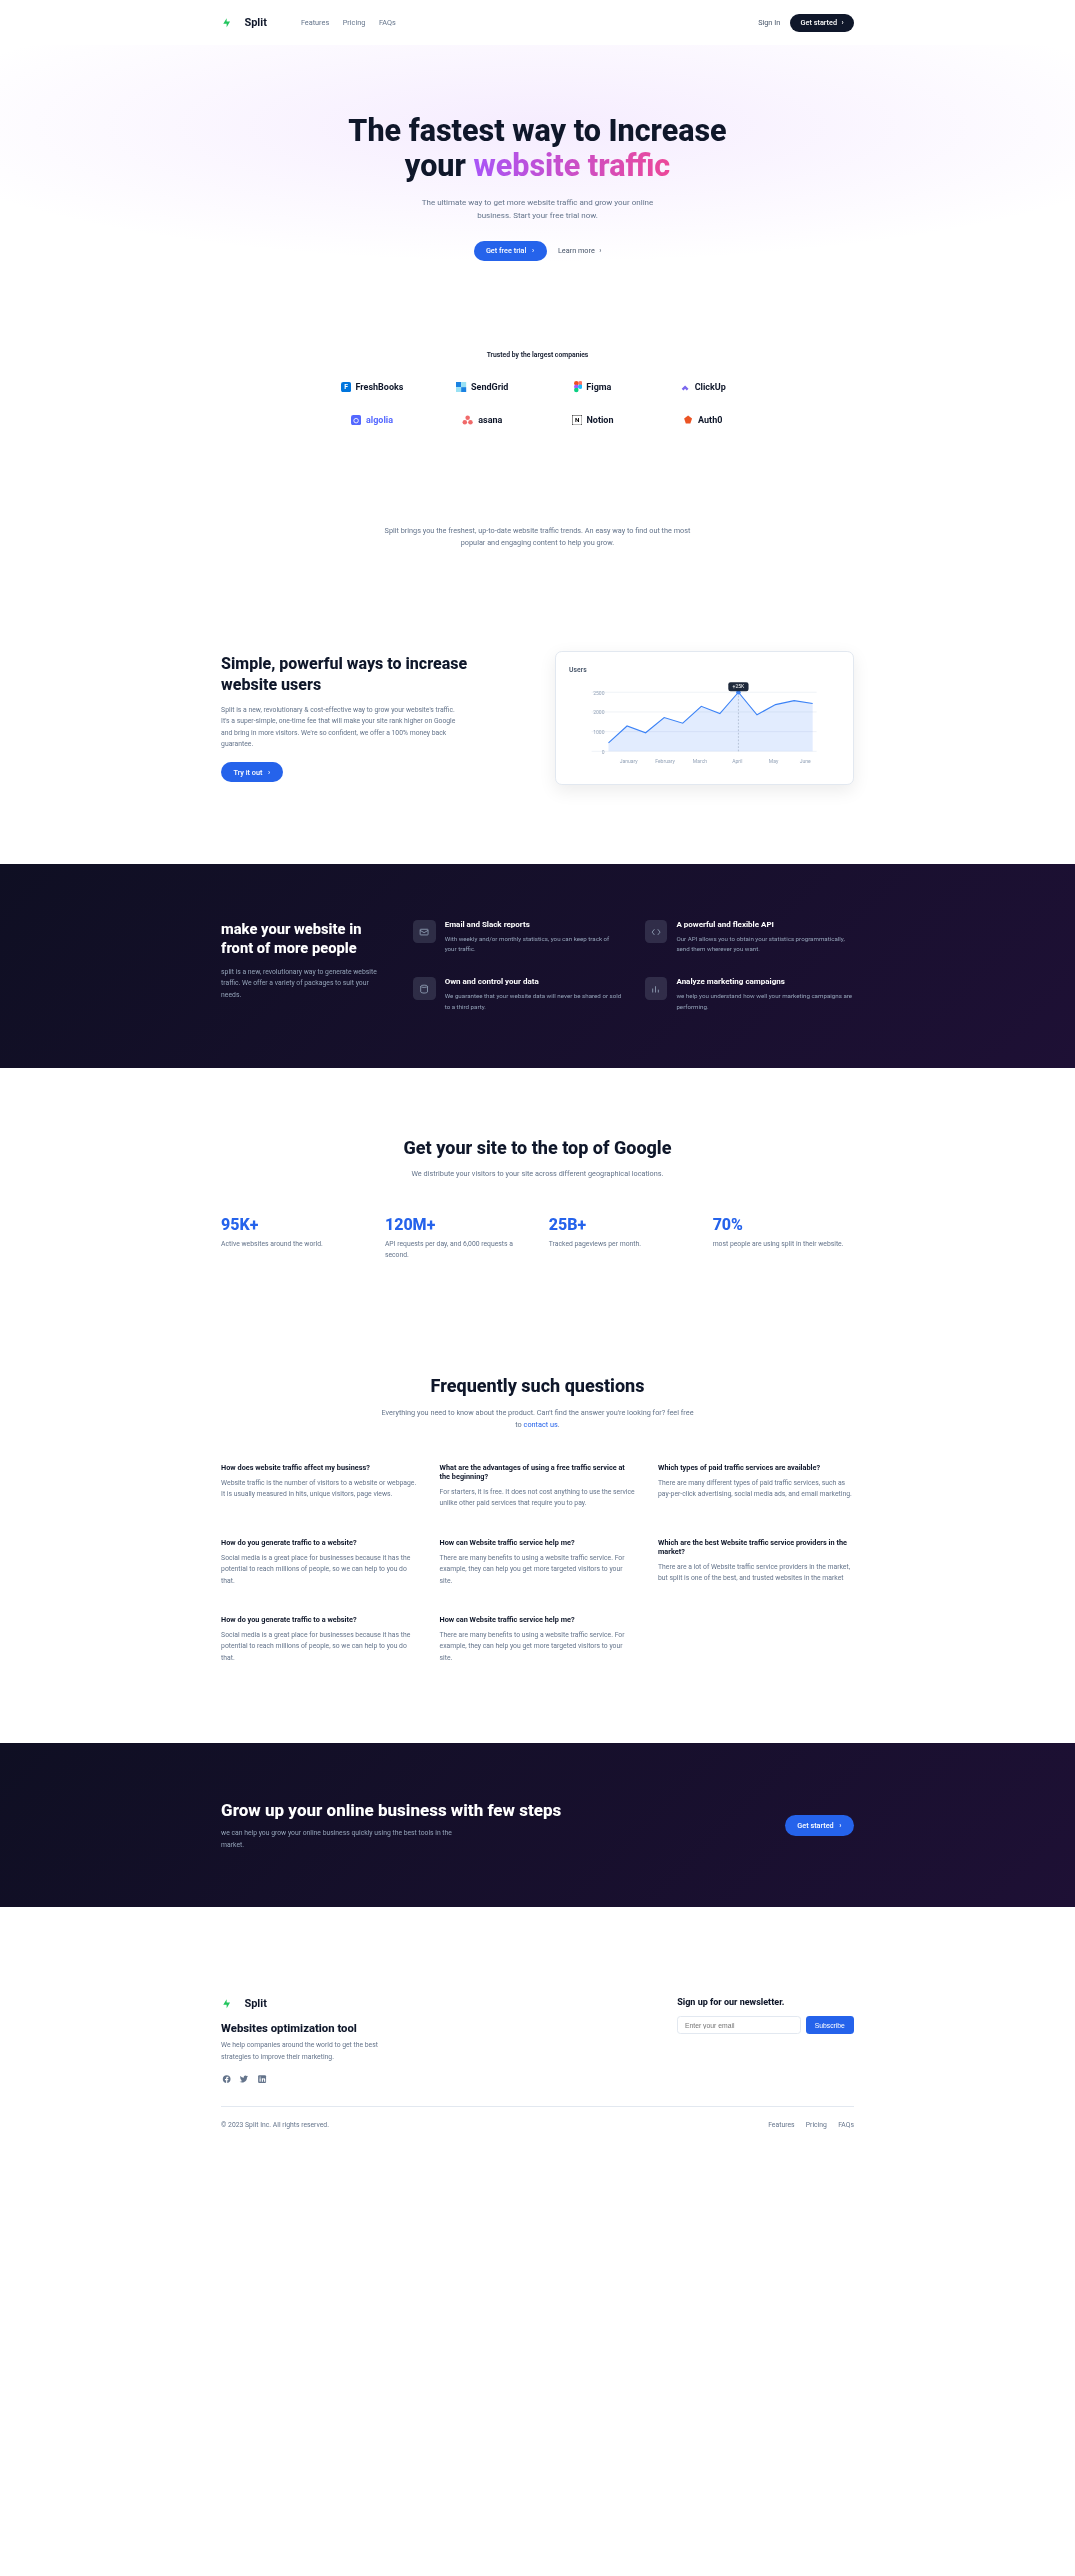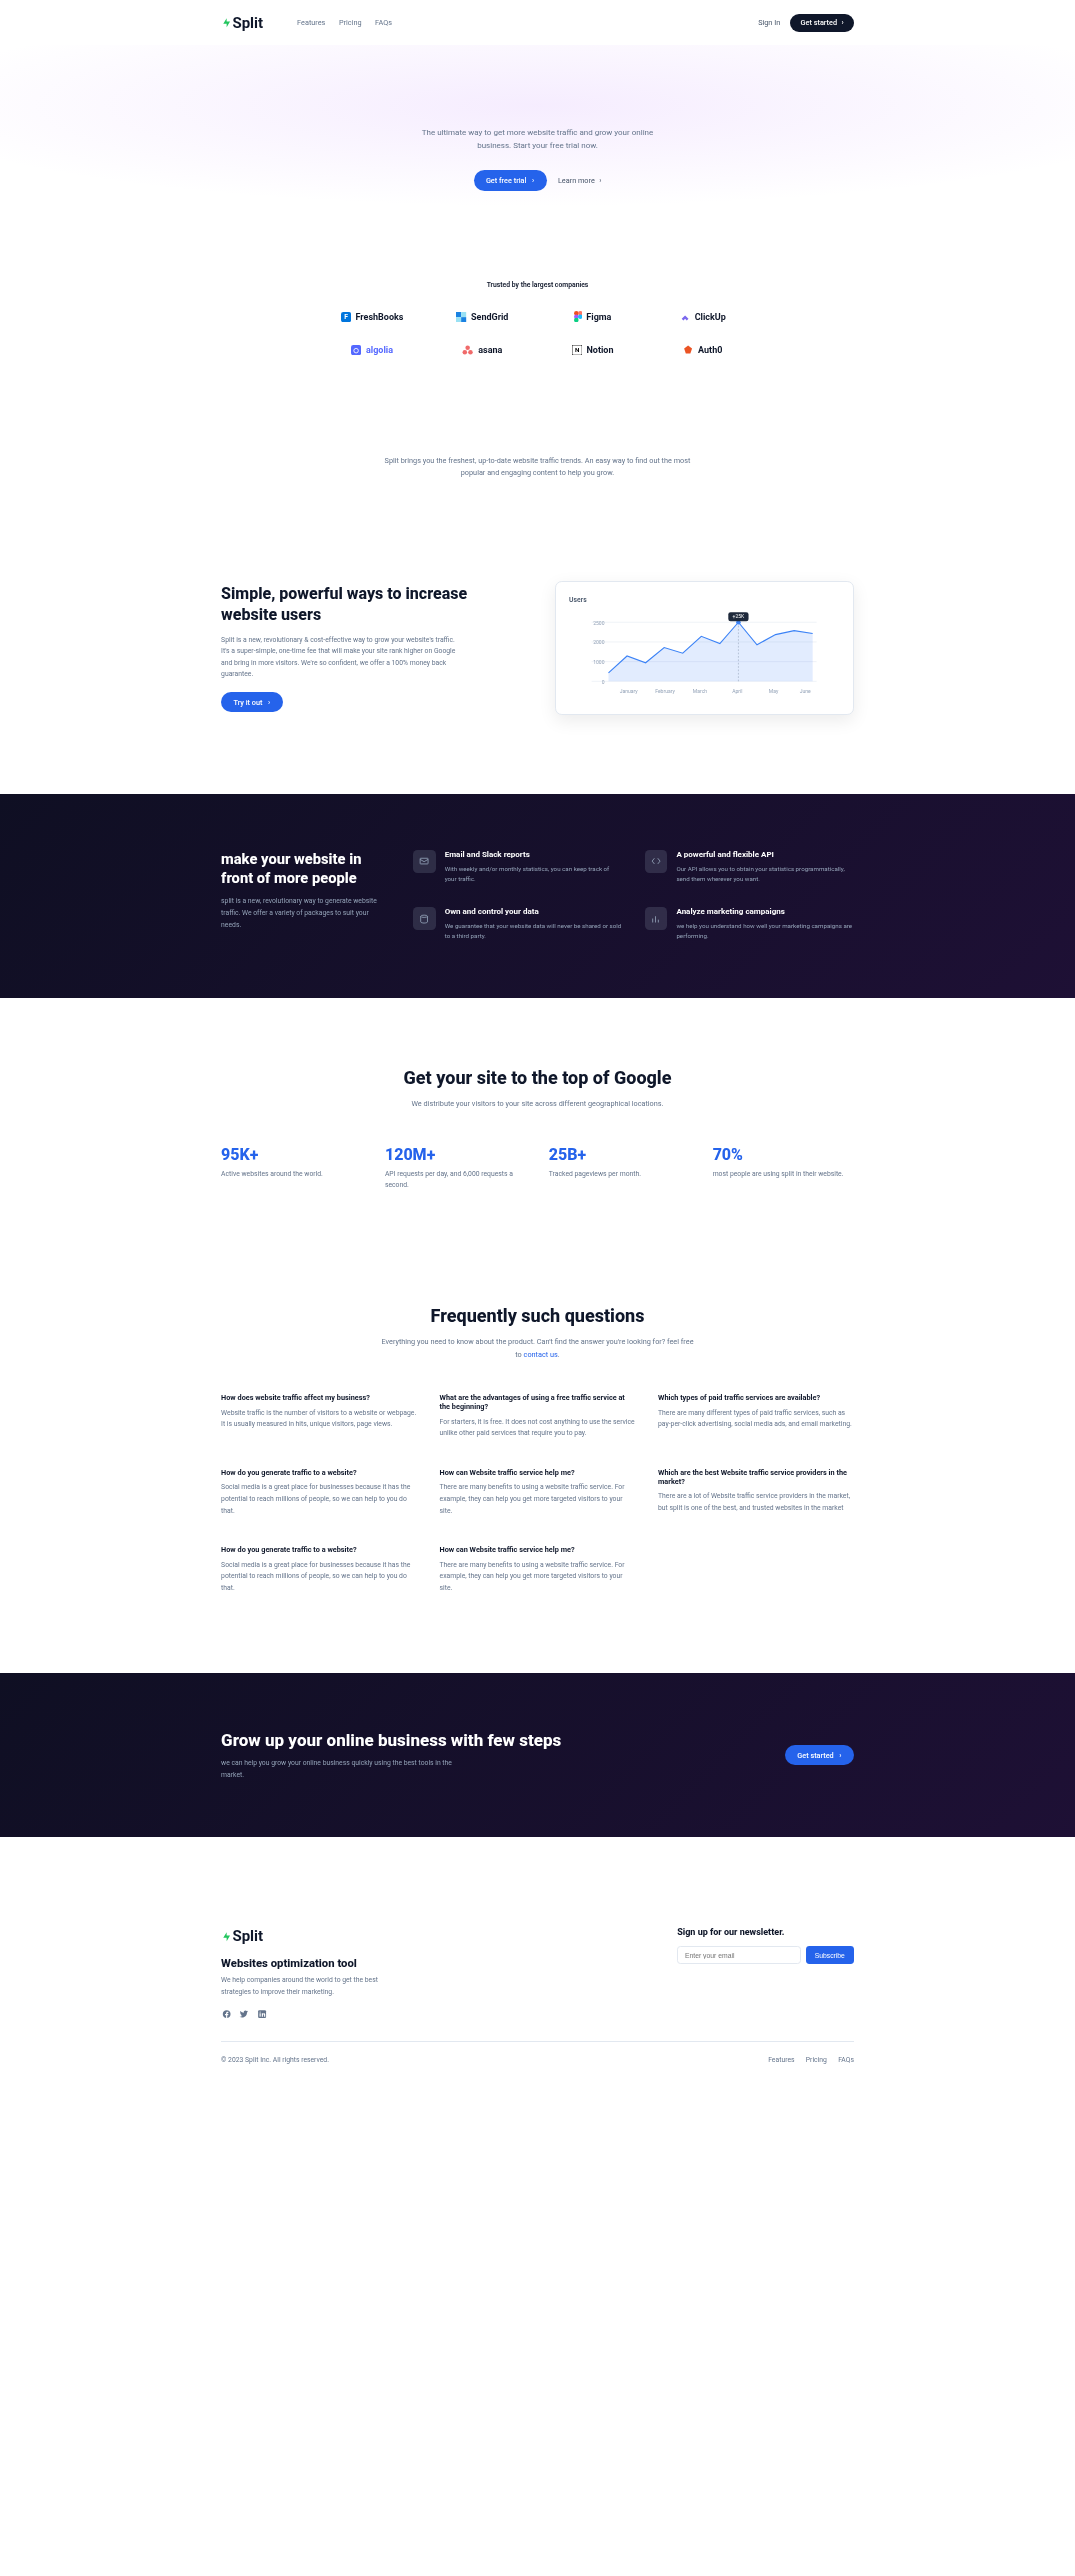--- a/index.html
+++ b/index.html
@@ -2,21 +2,21 @@
 <html style="font-size:9px"><head>
 <meta charset="utf-8">
 <style>
 *{margin:0;padding:0;box-sizing:border-box}
 body{font-family:-apple-system,BlinkMacSystemFont,'Segoe UI',Roboto,sans-serif;color:#111;background:#fff}
 .container{max-width:678px;margin:0 auto;padding:0 22.6px}
 a{text-decoration:none;color:inherit}
 
 
 .header{display:flex;align-items:center;padding:13.6px 0}
-.logo{display:flex;align-items:center;gap:0;font-weight:700;font-size:15px;color:#0f172a}
+.logo{display:flex;align-items:center;gap:12px;font-weight:700;font-size:11px;color:#0f172a}
 .logo-mark{display:inline-flex}
 .nav{display:flex;gap:13.6px;margin-left:34px;font-size:7.3px;color:#64748b}
 .nav a{cursor:pointer}
 .header-right{margin-left:auto;display:flex;align-items:center;gap:10.2px;font-size:7.3px}
 .signin{color:#475569}
 .btn-dark{background:#0f172a;color:#fff;padding:4.5px 10.2px;border-radius:564px;display:inline-flex;align-items:center;gap:3.4px;font-size:7.3px;font-weight:500}
 
 
 .hero{text-align:center;padding:68px 0 56px;background:radial-gradient(ellipse 60% 50% at 50% 30%,rgba(192,132,252,0.15),transparent)}
 .hero h1{font-size:30.5px;font-weight:800;line-height:1.15;color:#0f172a}
@@ -113,20 +113,24 @@
     </nav>
     <div class="header-right">
       <a class="signin">Sign In</a>
       <a class="btn-dark chev">Get started</a>
     </div>
   </header>
 </div>
 
 <section class="hero">
   <div class="container">
+    <h1>
+      <span>The fastest way to Increase</span><br>
+      <span>your </span><span class="gradient">website traffic</span>
+    </h1>
     <p class="hero-sub">The ultimate way to get more website traffic and grow your online business. Start your free trial now.</p>
     <div class="hero-cta">
       <a class="btn-blue chev">Get free trial</a>
       <a class="btn-ghost chev">Learn more</a>
     </div>
   </div>
 </section>
 
 <section class="trusted">
   <div class="container">

